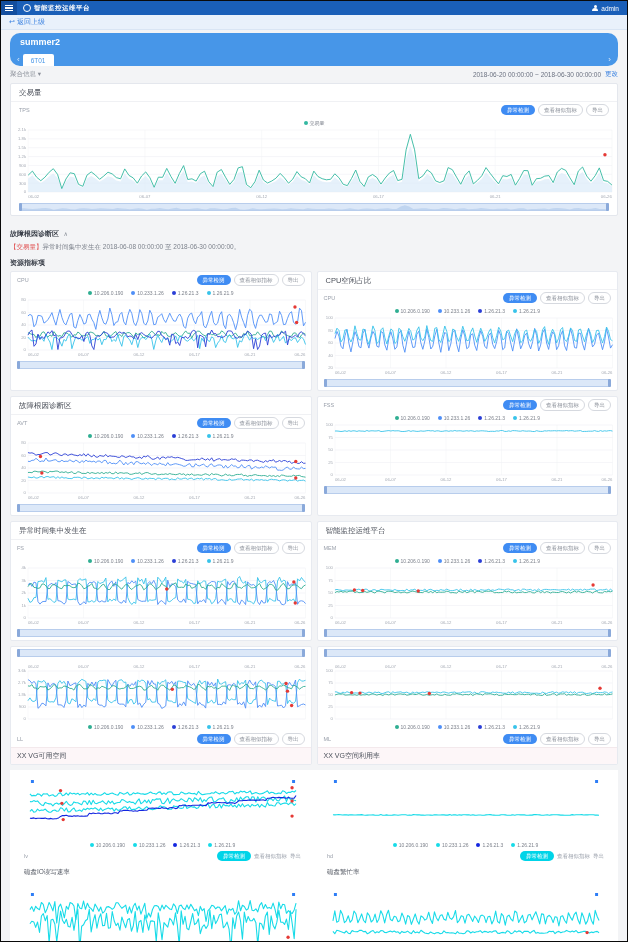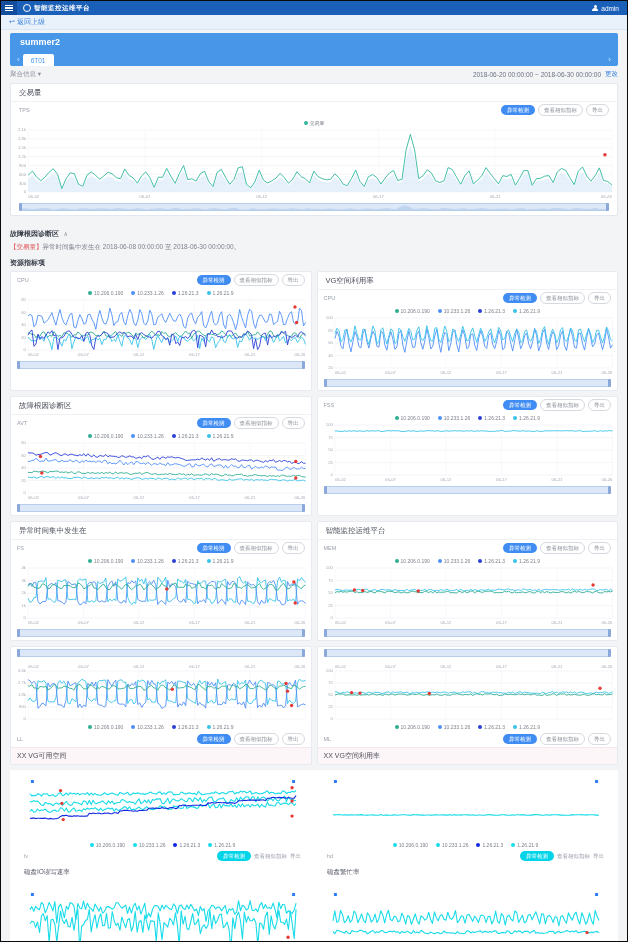--- a/index.html
+++ b/index.html
@@ -18,21 +18,21 @@
   .user-ic:before { content:""; position:absolute; top:0; left:1.5px; width:3px; height:3px; background:#fff; border-radius:50%; }
   .user-ic:after { content:""; position:absolute; bottom:0; left:0; width:6px; height:2.6px; background:#fff; border-radius:3px 3px 0 0; }
 
   
   .breadcrumb { height:15px; background:#e9f1fb; border-bottom:1px solid #d9e5f4; display:flex; align-items:center; padding:0 8px; }
   .back-link { color:#3b82e0; font-size:7px; cursor:pointer; display:flex; align-items:center; gap:2px; }
 
   .content { padding:0 9px; }
 
   
-  .bluecard { margin-top:3px; background:#4796e8; border-radius:2px; }
+  .bluecard { margin-top:3px; background:#4796e8; border-radius:10px; }
   .bluecard .g-title { color:#fff; font-size:9px; font-weight:bold; padding:4px 10px 2px; }
   .tabrow { display:flex; align-items:flex-end; padding:0 4px; height:17px; }
   .chev { color:#d7e8fb; font-size:8px; padding:0 3px 2px; cursor:pointer; }
   .tab-active { background:#fff; color:#4796e8; font-size:6.5px; padding:2.5px 8px; border-radius:2px 2px 0 0; cursor:pointer; }
   .tab-spacer { flex:1; }
 
   
   .inforow { height:17px; display:flex; align-items:center; justify-content:space-between; }
   .agg-label { font-size:6.5px; color:#8a8f99; cursor:pointer; }
   .range-wrap { font-size:6.5px; color:#6b7180; display:flex; gap:4px; align-items:center; }
@@ -253,21 +253,21 @@
           <polyline points="17.0,38.1 19.0,34.6 21.0,33.0 23.0,49.3 25.0,47.0 27.0,37.1 29.0,42.5 31.0,39.5 33.0,41.7 35.0,38.1 37.0,34.9 39.0,36.5 41.0,33.6 43.0,38.9 45.0,37.7 47.0,52.5 49.0,40.9 51.0,40.7 53.0,39.5 55.0,35.4 57.0,34.0 59.0,34.2 61.0,37.3 63.0,40.1 65.0,40.5 67.0,41.1 69.0,41.6 71.0,38.6 73.0,44.5 75.0,36.3 77.0,35.1 79.0,38.4 81.0,48.9 83.0,52.5 85.0,40.6 87.0,38.9 89.0,39.2 91.0,37.0 93.0,34.8 95.0,35.6 97.0,36.5 99.0,40.9 101.0,40.1 103.0,40.0 105.0,38.1 107.0,36.1 109.0,34.9 111.0,36.3 113.0,35.4 115.0,37.0 117.0,39.8 119.0,39.0 121.0,39.4 123.0,41.8 125.0,37.3 127.0,42.6 129.0,36.6 131.0,35.6 133.0,37.5 135.0,38.7 137.0,39.5 139.0,40.3 141.0,41.2 143.0,38.8 145.0,37.6 147.0,34.3 149.0,34.4 151.0,38.6 153.0,39.6 155.0,42.7 157.0,40.8 159.0,48.2 161.0,37.1 163.0,37.7 165.0,46.6 167.0,45.0 169.0,48.5 171.0,40.3 173.0,40.7 175.0,39.5 177.0,41.6 179.0,39.3 181.0,34.6 183.0,33.3 185.0,34.4 187.0,50.8 189.0,38.1 191.0,39.0 193.0,40.3 195.0,49.8 197.0,36.7 199.0,37.4 201.0,33.0 203.0,36.8 205.0,36.5 207.0,39.7 209.0,39.5 211.0,40.5 213.0,39.9 215.0,38.6 217.0,34.0 219.0,33.9 221.0,34.2 223.0,37.8 225.0,41.0 227.0,41.1 229.0,39.4 231.0,40.3 233.0,37.7 235.0,37.4 237.0,34.1 239.0,35.5 241.0,37.9 243.0,51.7 245.0,41.8 247.0,52.5 249.0,49.1 251.0,38.3 253.0,36.5 255.0,36.1 257.0,48.1 259.0,37.6 261.0,40.9 263.0,39.2 265.0,39.3 267.0,38.4 269.0,38.0 271.0,34.8 273.0,36.0 275.0,34.2 277.0,47.9 279.0,39.1 281.0,40.7 283.0,39.5 285.0,38.2 287.0,40.0 289.0,35.9 291.0,34.7 293.0,37.1 295.0,38.7 " fill="none" stroke="#2b3fd6" stroke-width="0.9" stroke-linejoin="round"></polyline>
           <circle cx="284.436" cy="10" r="1.7" fill="#e53935"></circle>
           <circle cx="286.104" cy="25.499999999999996" r="1.7" fill="#e53935"></circle>
         </svg>
         <div class="slider">
           <div class="hdl l"></div>
           <div class="hdl r"></div>
         </div>
       </div>
       <div class="panel">
-        <div class="c-title">VG空间利用率</div>
+        <div class="c-title">CPU空闲占比</div>
         <div class="sub-row">
           <span class="sub-label">CPU</span>
           <span class="btns">
             <button class="btn-pill">异常检测</button>
             <button class="btn-out">查看相似指标</button>
             <button class="btn-out">导出</button>
           </span>
         </div>
         <div class="legend">
           <span class="li">

